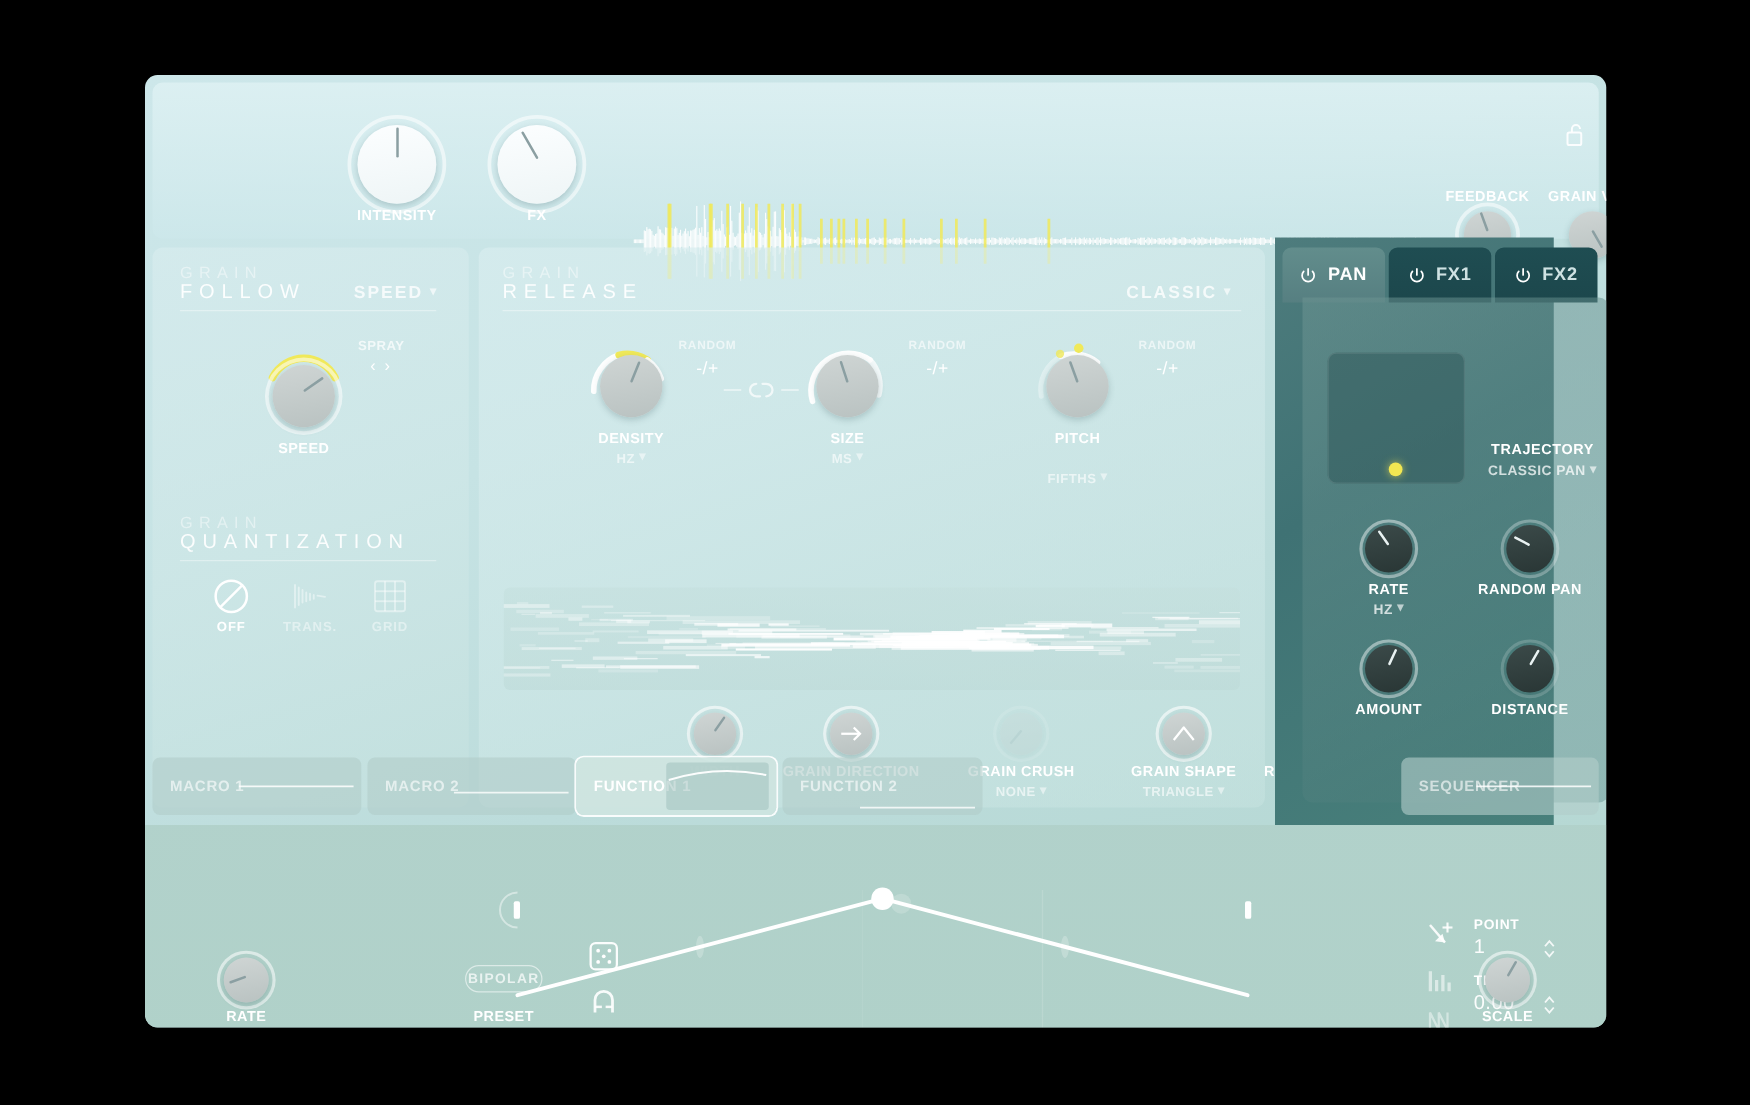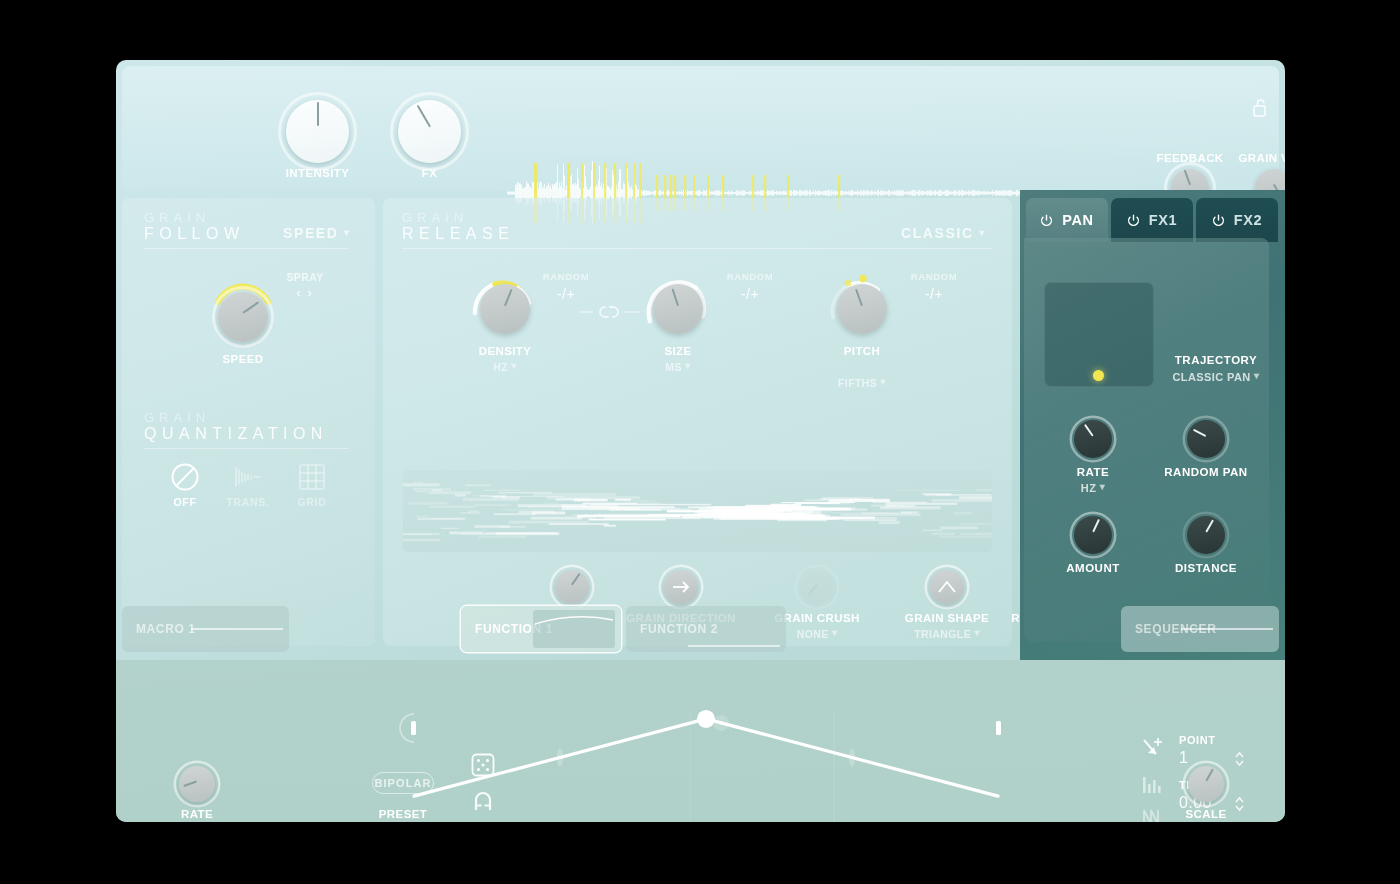--- a/index.html
+++ b/index.html
@@ -47,28 +47,28 @@
   .rule{ position:absolute; height:1px; background:rgba(255,255,255,.38); }
   .dd{ position:absolute; color:rgba(255,255,255,.78); font-size:14px;
     letter-spacing:1.6px; font-weight:600; white-space:nowrap; }
   .chev{ display:inline-block; transform:translateY(-2px); font-size:10px; opacity:.85;}
 
   .qicon{ position:absolute; }
   .qlabel{ position:absolute; font-size:10.5px; font-weight:700; letter-spacing:.7px;
      text-align:center; }
 
   
-  .fxpanel{ position:absolute; left:904px; top:130px; width:265px; height:470px;
+  .fxpanel{ position:absolute; left:904px; top:130px; width:223px; height:470px;
      background:linear-gradient(150deg,#4e7c7d 0%,#3f7274 40%,#48807b 100%); }
   .fxtab{ position:absolute; top:8px; height:44px; border-radius:7px 7px 0 0;
      color:#cfe2e3; font-size:14.5px; font-weight:700; letter-spacing:.6px;
      display:flex; align-items:center; justify-content:center; gap:9px; }
   .fxtab.active{ background:linear-gradient(180deg,#628d8c,#567f81); color:#fff; }
   .fxtab.idle{ background:linear-gradient(180deg,#1f4d52,#1c474c); }
-  .fxbody{ position:absolute; left:4px; top:48px; width:245px; height:404px;
+  .fxbody{ position:absolute; left:22px; top:48px; width:245px; height:404px;
      border-radius:0 8px 8px 8px;
      background:linear-gradient(155deg,rgba(108,148,146,.55),rgba(72,122,120,.35)); }
   .xypad{ position:absolute; left:20px; top:44px; width:110px; height:105px;
      border-radius:7px; background:rgba(40,80,82,.45);
      box-shadow:inset 0 0 0 1px rgba(255,255,255,.10); }
   .yellowdot{ position:absolute; width:11px; height:11px; border-radius:50%;
      background:#f2e752; box-shadow:0 0 7px rgba(242,231,82,.7); }
   .fxlabel{ position:absolute; color:#fff; font-size:11.5px; font-weight:700;
      letter-spacing:.5px; text-align:center; white-space:nowrap; }
   .fxsub{ position:absolute; color:rgba(255,255,255,.75); font-size:11px;
@@ -1246,20 +1246,28 @@
 
   <div class="modstrip">
     <div class="modtab" style="left:0px;width:167px;">
       <span class="mlab">MACRO 1</span>
       <div class="modviz">
         <svg width="92" height="38" viewBox="0 0 92 38">
             <line x1="0" y1="19" x2="92" y2="19" stroke="#fff" stroke-width="1.4" opacity=".85"></line>
           </svg>
       </div>
     </div>
+    <div class="modtab" style="left:172px;width:167px;">
+      <span class="mlab">MACRO 2</span>
+      <div class="modviz">
+        <svg width="92" height="38" viewBox="0 0 92 38">
+            <line x1="0" y1="24" x2="92" y2="24" stroke="#fff" stroke-width="1.4" opacity=".8"></line>
+          </svg>
+      </div>
+    </div>
     <div class="modtab sel" style="left:339px;width:160px;">
       <span class="mlab">FUNCTION 1</span>
       <div class="modviz" style="width:82px;background:rgba(160,193,189,.55);border-radius:3px;">
         <svg width="82" height="38" viewBox="0 0 82 38">
             <path d="M2 14 Q41 2 80 10" fill="none" stroke="#fff" stroke-width="1.6" opacity=".95"></path>
           </svg>
       </div>
     </div>
     <div class="modtab" style="left:504px;width:160px;">
       <span class="mlab">FUNCTION 2</span>

